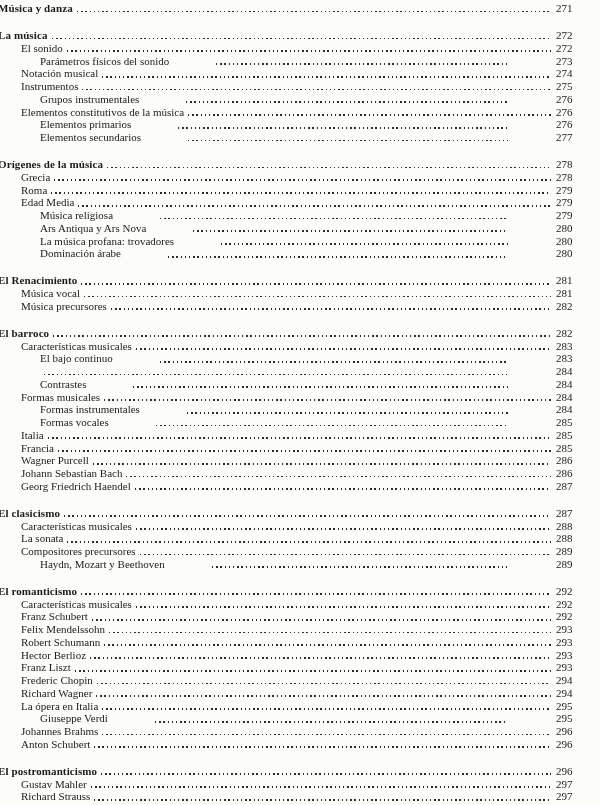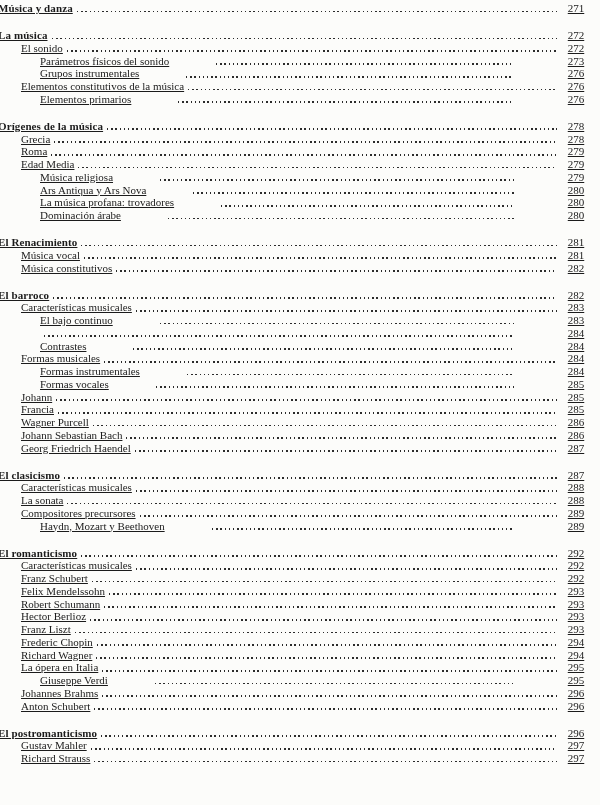--- a/index.html
+++ b/index.html
@@ -9,24 +9,23 @@
   body {
     width: 600px;
     height: 805px;
     overflow: hidden;
     background: #fcfcfa;
     color: #1b1b1b;
     font-family: "Liberation Serif", "DejaVu Serif", serif;
     font-size: 11px;
   }
   #toc {
-    padding: 2px 10px 0 0;
+    padding: 2px 16px 0 0;
     box-sizing: border-box;
     width: 600px;
-    text-decoration: underline;
   }
   .toc-section + .toc-section {
     margin-top: 14.25px;
   }
   .row {
     display: flex;
     align-items: baseline;
     line-height: 12.75px;
     height: 12.75px;
   }
@@ -43,21 +42,21 @@
     align-self: flex-end;
     height: 1.6px;
     margin: 0 5px 2.5px 4px;
     background-image: repeating-linear-gradient(90deg,
       #2b2b2b 0, #2b2b2b 1.4px,
       transparent 1.4px, transparent 4.2px);
   }
   .pg {
     flex: none;
     width: 28px;
-    text-align: center;
+    text-align: left;
     white-space: nowrap;
   }
 </style>
 </head>
 <body>
 
 <main id="toc">
     <section class="toc-section">
       <div class="row lvl0 bold">
         <span class="label">Música y danza</span>
@@ -74,35 +73,50 @@
       <div class="row lvl1">
         <span class="label">El sonido</span>
         <span class="leader"></span>
         <span class="pg">272</span>
       </div>
       <div class="row lvl2">
         <span class="label">Parámetros físicos del sonido</span>
         <span class="leader"></span>
         <span class="pg">273</span>
       </div>
+      <div class="row lvl1">
+        <span class="label">Notación musical</span>
+        <span class="leader"></span>
+        <span class="pg">274</span>
+      </div>
+      <div class="row lvl1">
+        <span class="label">Instrumentos</span>
+        <span class="leader"></span>
+        <span class="pg">275</span>
+      </div>
       <div class="row lvl2">
         <span class="label">Grupos instrumentales</span>
         <span class="leader"></span>
         <span class="pg">276</span>
       </div>
       <div class="row lvl1">
         <span class="label">Elementos constitutivos de la música</span>
         <span class="leader"></span>
         <span class="pg">276</span>
       </div>
       <div class="row lvl2">
         <span class="label">Elementos primarios</span>
         <span class="leader"></span>
         <span class="pg">276</span>
       </div>
+      <div class="row lvl2">
+        <span class="label">Elementos secundarios</span>
+        <span class="leader"></span>
+        <span class="pg">277</span>
+      </div>
     </section>
     <section class="toc-section">
       <div class="row lvl0 bold">
         <span class="label">Orígenes de la música</span>
         <span class="leader"></span>
         <span class="pg">278</span>
       </div>
       <div class="row lvl1">
         <span class="label">Grecia</span>
         <span class="leader"></span>
@@ -144,21 +158,21 @@
         <span class="label">El Renacimiento</span>
         <span class="leader"></span>
         <span class="pg">281</span>
       </div>
       <div class="row lvl1">
         <span class="label">Música vocal</span>
         <span class="leader"></span>
         <span class="pg">281</span>
       </div>
       <div class="row lvl1">
-        <span class="label">Música constitutivos</span>
+        <span class="label">Música precursores</span>
         <span class="leader"></span>
         <span class="pg">282</span>
       </div>
     </section>
     <section class="toc-section">
       <div class="row lvl0 bold">
         <span class="label">El barroco</span>
         <span class="leader"></span>
         <span class="pg">282</span>
       </div>
@@ -190,21 +204,21 @@
         <span class="label">Formas instrumentales</span>
         <span class="leader"></span>
         <span class="pg">284</span>
       </div>
       <div class="row lvl2">
         <span class="label">Formas vocales</span>
         <span class="leader"></span>
         <span class="pg">285</span>
       </div>
       <div class="row lvl1">
-        <span class="label">Johann</span>
+        <span class="label">Italia</span>
         <span class="leader"></span>
         <span class="pg">285</span>
       </div>
       <div class="row lvl1">
         <span class="label">Francia</span>
         <span class="leader"></span>
         <span class="pg">285</span>
       </div>
       <div class="row lvl1">
         <span class="label">Wagner Purcell</span>

